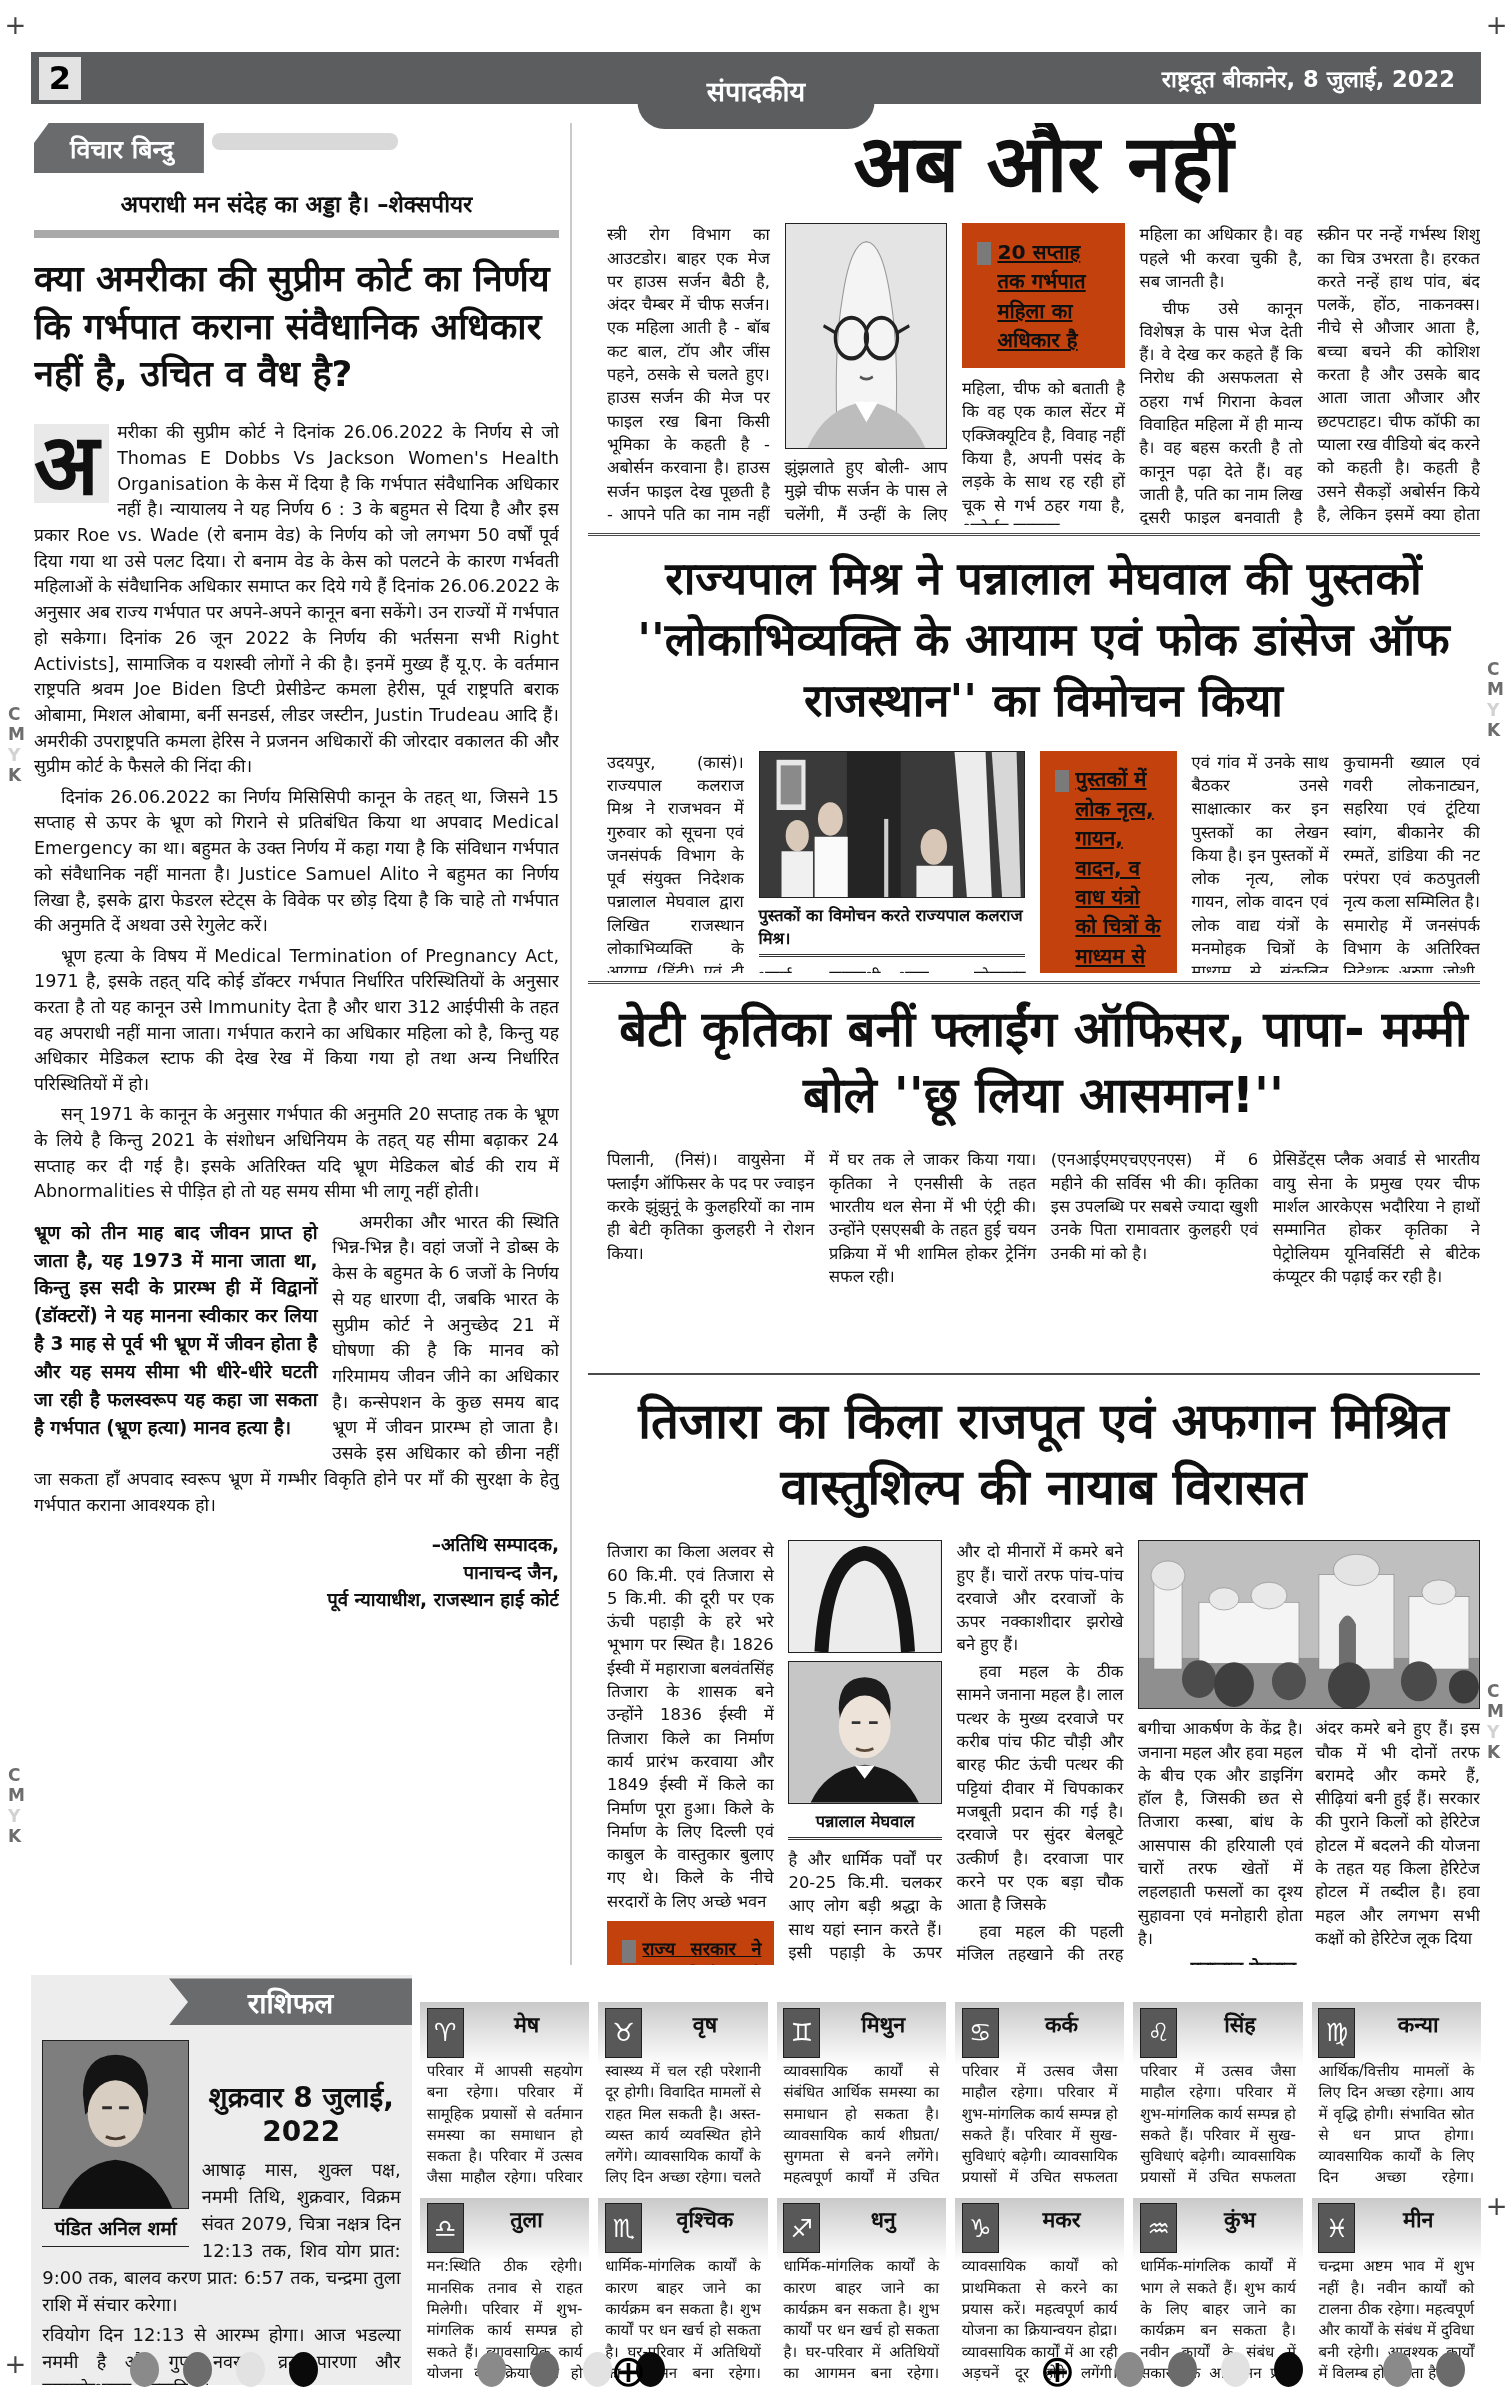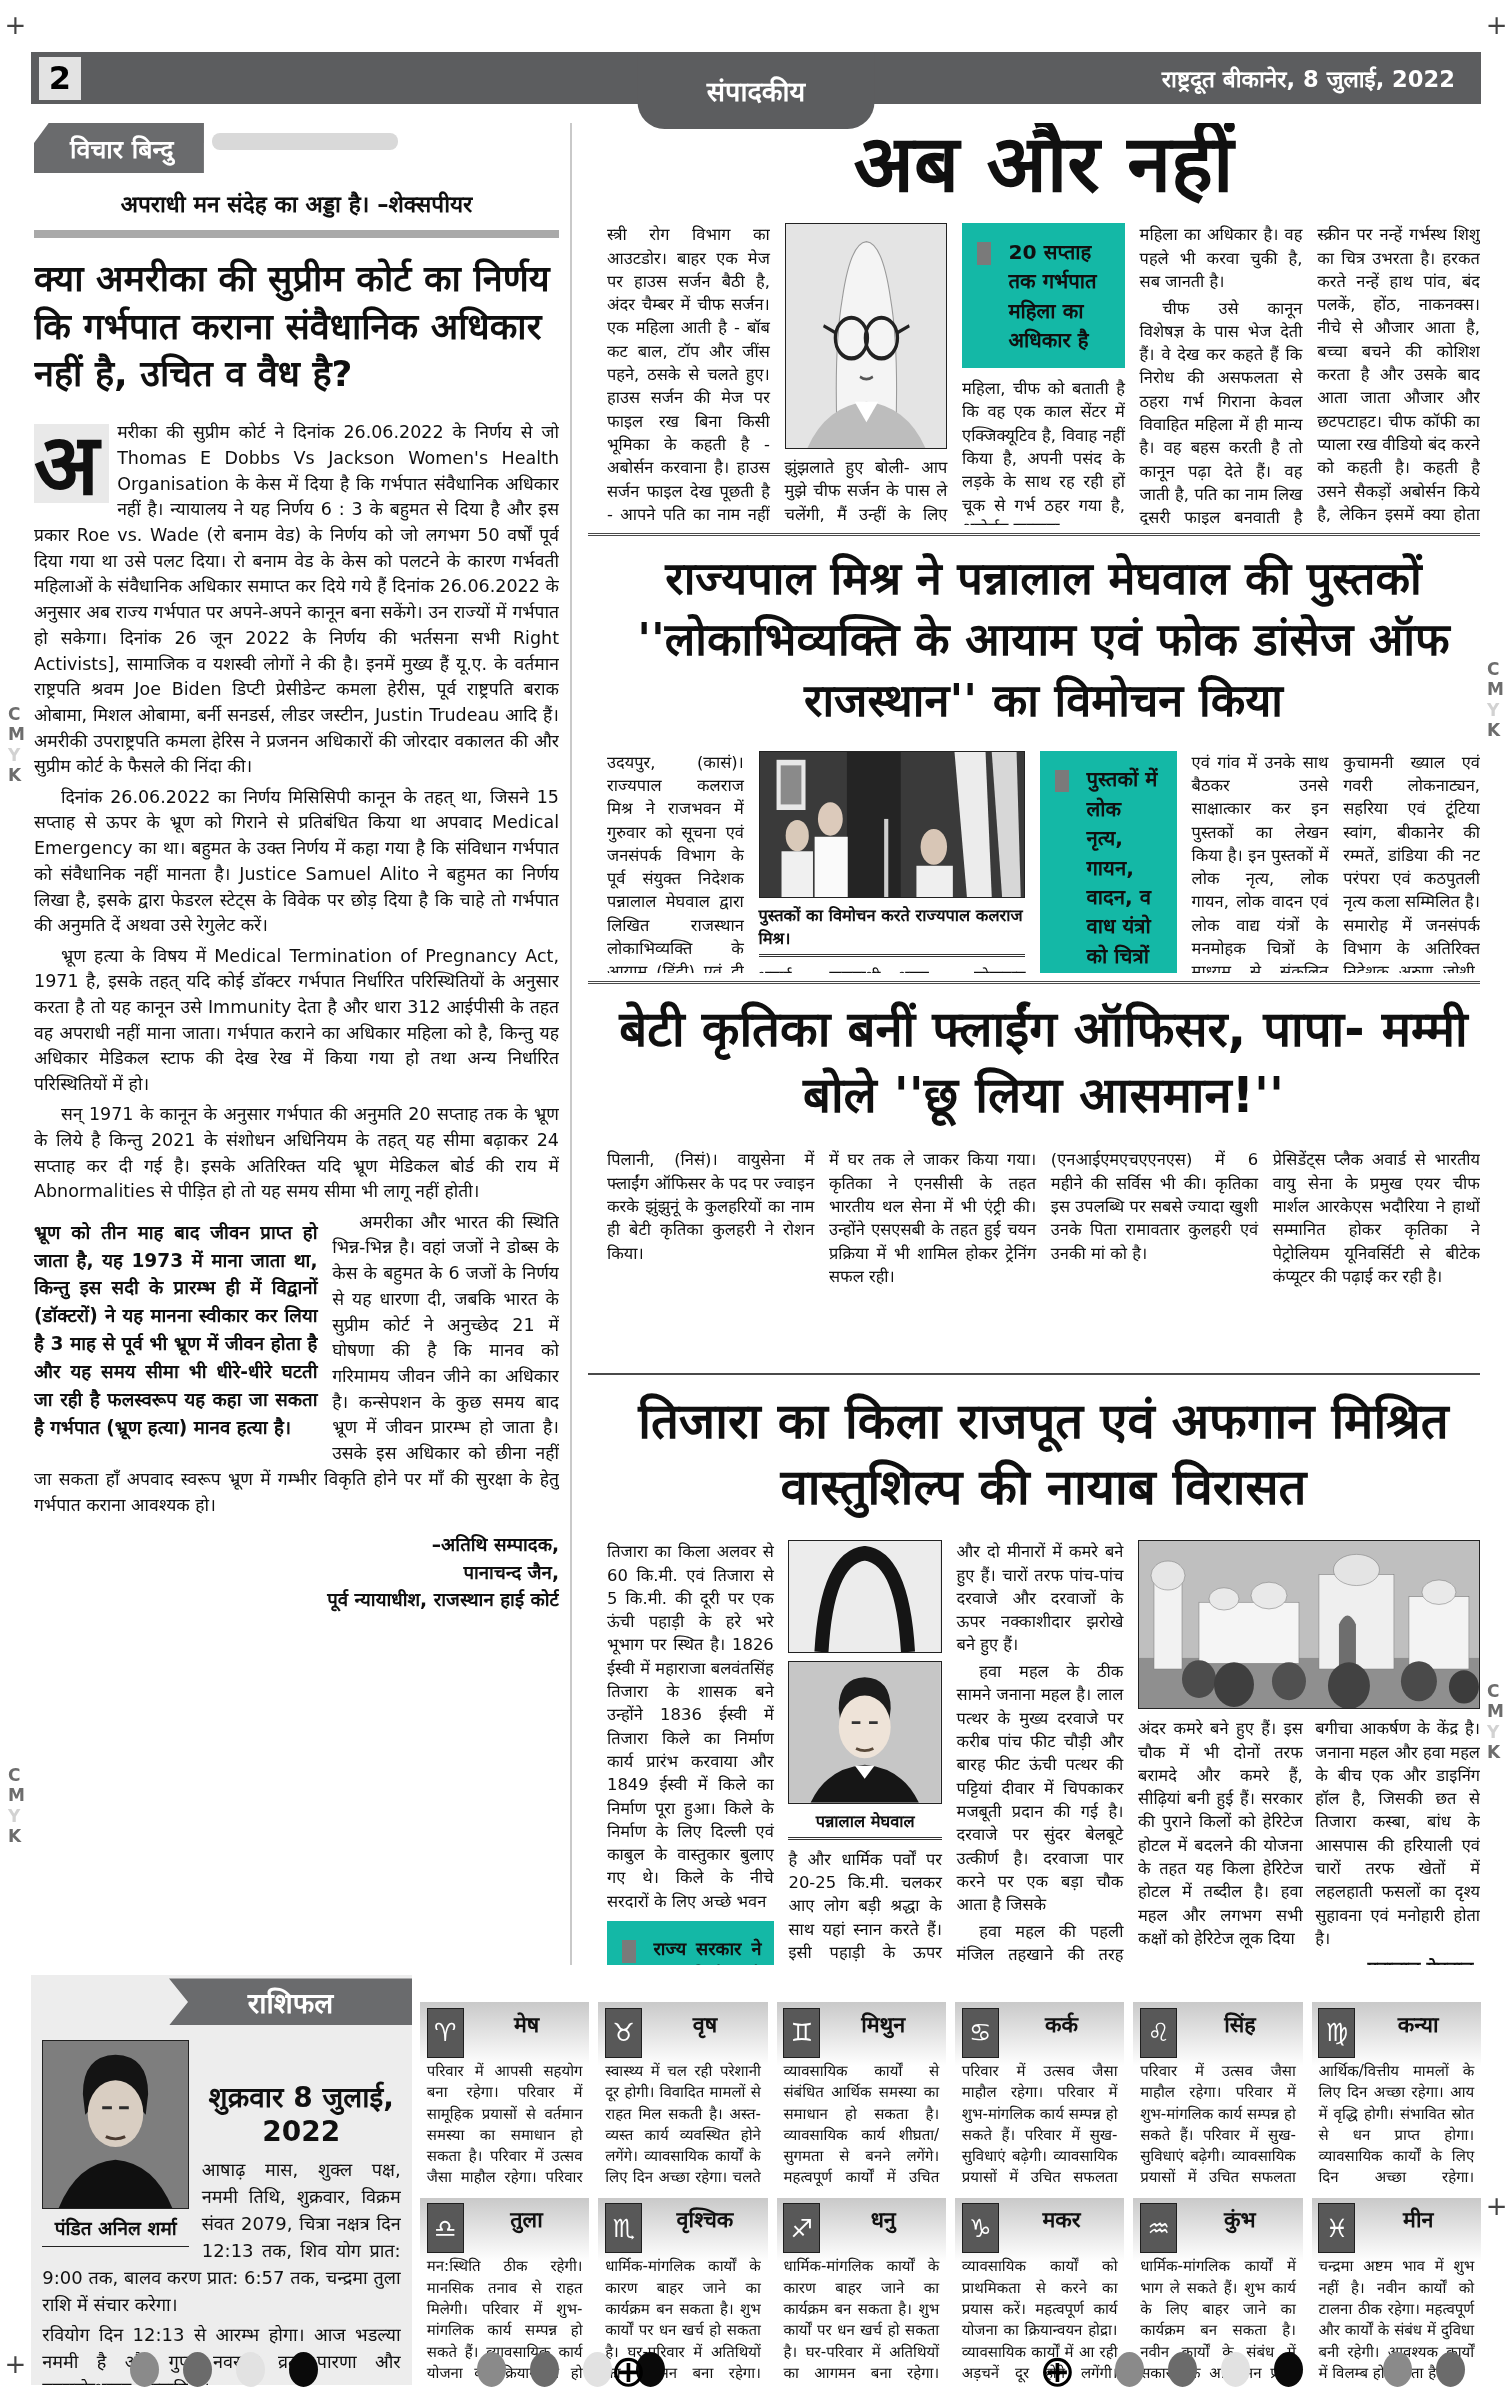--- a/index.html
+++ b/index.html
@@ -39,21 +39,21 @@
   .edsig{text-align:right;font-weight:bold;font-size:18.6px;line-height:1.5;margin-top:12.4px;}
   
   .vline{position:absolute;left:570px;top:123px;width:1.7px;height:1842px;background:#c9c9c9;}
   .right{position:absolute;left:588px;top:123px;width:892px;height:1842px;overflow:hidden;}
   .srule{border-top:1.7px solid #4a4a4a;border-bottom:0.6px solid #4a4a4a;height:2.8px;margin:8px 0;}
   .cols{display:flex;gap:14.7px;}
   .col{flex:1;min-width:0;}
   .body{font-size:16.4px;line-height:1.42;text-align:justify;}
   .body p{margin:0 0 3.4px;text-indent:22.6px;}
   .body p.noind{text-indent:0;}
-  .qbox{background:#14b8a6;padding:14.7px 12.4px 12.4px 14.7px;display:flex;gap:17px;}
+  .qbox{background:#c2410c;padding:14.7px 12.4px 12.4px 14.7px;display:flex;gap:6px;text-decoration:underline;}
   .qbox .sq{flex:0 0 14.7px;width:14.7px;height:22.6px;background:#7a7a7a;margin-top:4.5px;}
   .qbox .qt{font-size:20.3px;font-weight:bold;line-height:1.45;}
   .photo{border:1.1px solid #222;background:#dcdcdc;display:block;width:100%;}
   .caption{font-size:16.4px;font-weight:bold;margin:5.6px 0 3.4px;}
   .caprule{border-top:1.7px solid #333;border-bottom:0.6px solid #333;height:2.8px;margin:4.5px 0 8px;}
   .sig{font-weight:bold;text-align:right;font-size:17.5px;line-height:1.45;margin-top:5.6px;}
   .hl-aur{font-size:79px;font-weight:bold;text-align:center;margin:2.3px 0 19px;line-height:1;}
   .hl2{font-size:49px;font-weight:bold;text-align:center;line-height:1.35;margin:5.6px 0 19px;}
   .art{overflow:hidden;margin-left:19px;}
   
@@ -310,28 +310,28 @@
             <ellipse cx="600" cy="92" rx="34" ry="22" fill="#e9e9e9" stroke="#777"></ellipse>
             <circle cx="120" cy="248" r="34" fill="#4c4c4c"></circle>
               <circle cx="190" cy="258" r="40" fill="#3f3f3f"></circle>
             <circle cx="300" cy="252" r="34" fill="#505050"></circle>
               <circle cx="420" cy="260" r="42" fill="#424242"></circle>
             <circle cx="560" cy="252" r="36" fill="#4a4a4a"></circle>
               <circle cx="650" cy="262" r="30" fill="#3c3c3c"></circle>
           </svg>
           <div class="cols" style="gap:12.4px;margin-top:8px">
             <div class="col body">
-                <p class="noind" data-name="paragraph">अंदर कमरे बने हुए हैं। इस चौक में भी दोनों तरफ बरामदे और कमरे हैं, सीढ़ियां बनी हुई हैं। सरकार की पुराने किलों को हेरिटेज होटल में बदलने की योजना के तहत यह किला हेरिटेज होटल में तब्दील है। हवा महल और लगभग सभी कक्षों को हेरिटेज लूक दिया</p>
-              </div>
-            <div class="col body">
               <p class="noind" data-name="paragraph">बगीचा आकर्षण के केंद्र है। जनाना महल और हवा महल के बीच एक और डाइनिंग हॉल है, जिसकी छत से तिजारा कस्बा, बांध के आसपास की हरियाली एवं चारों तरफ खेतों में लहलहाती फसलों का दृश्य सुहावना एवं मनोहारी होता है।</p>
               <div class="sig" data-name="author-signature">
                 <span>–पन्नालाल मेघवाल,</span><br>
               </div>
             </div>
+            <div class="col body">
+                <p class="noind" data-name="paragraph">अंदर कमरे बने हुए हैं। इस चौक में भी दोनों तरफ बरामदे और कमरे हैं, सीढ़ियां बनी हुई हैं। सरकार की पुराने किलों को हेरिटेज होटल में बदलने की योजना के तहत यह किला हेरिटेज होटल में तब्दील है। हवा महल और लगभग सभी कक्षों को हेरिटेज लूक दिया</p>
+              </div>
           </div>
         </div>
       </div>
     </div>
   </div>
 
   <div class="ras" data-name="rashifal-section">
     <div class="rasleft" data-name="rashifal-panel">
       <div class="rasflag" data-name="rashifal-flag">
           <span>राशिफल</span>

